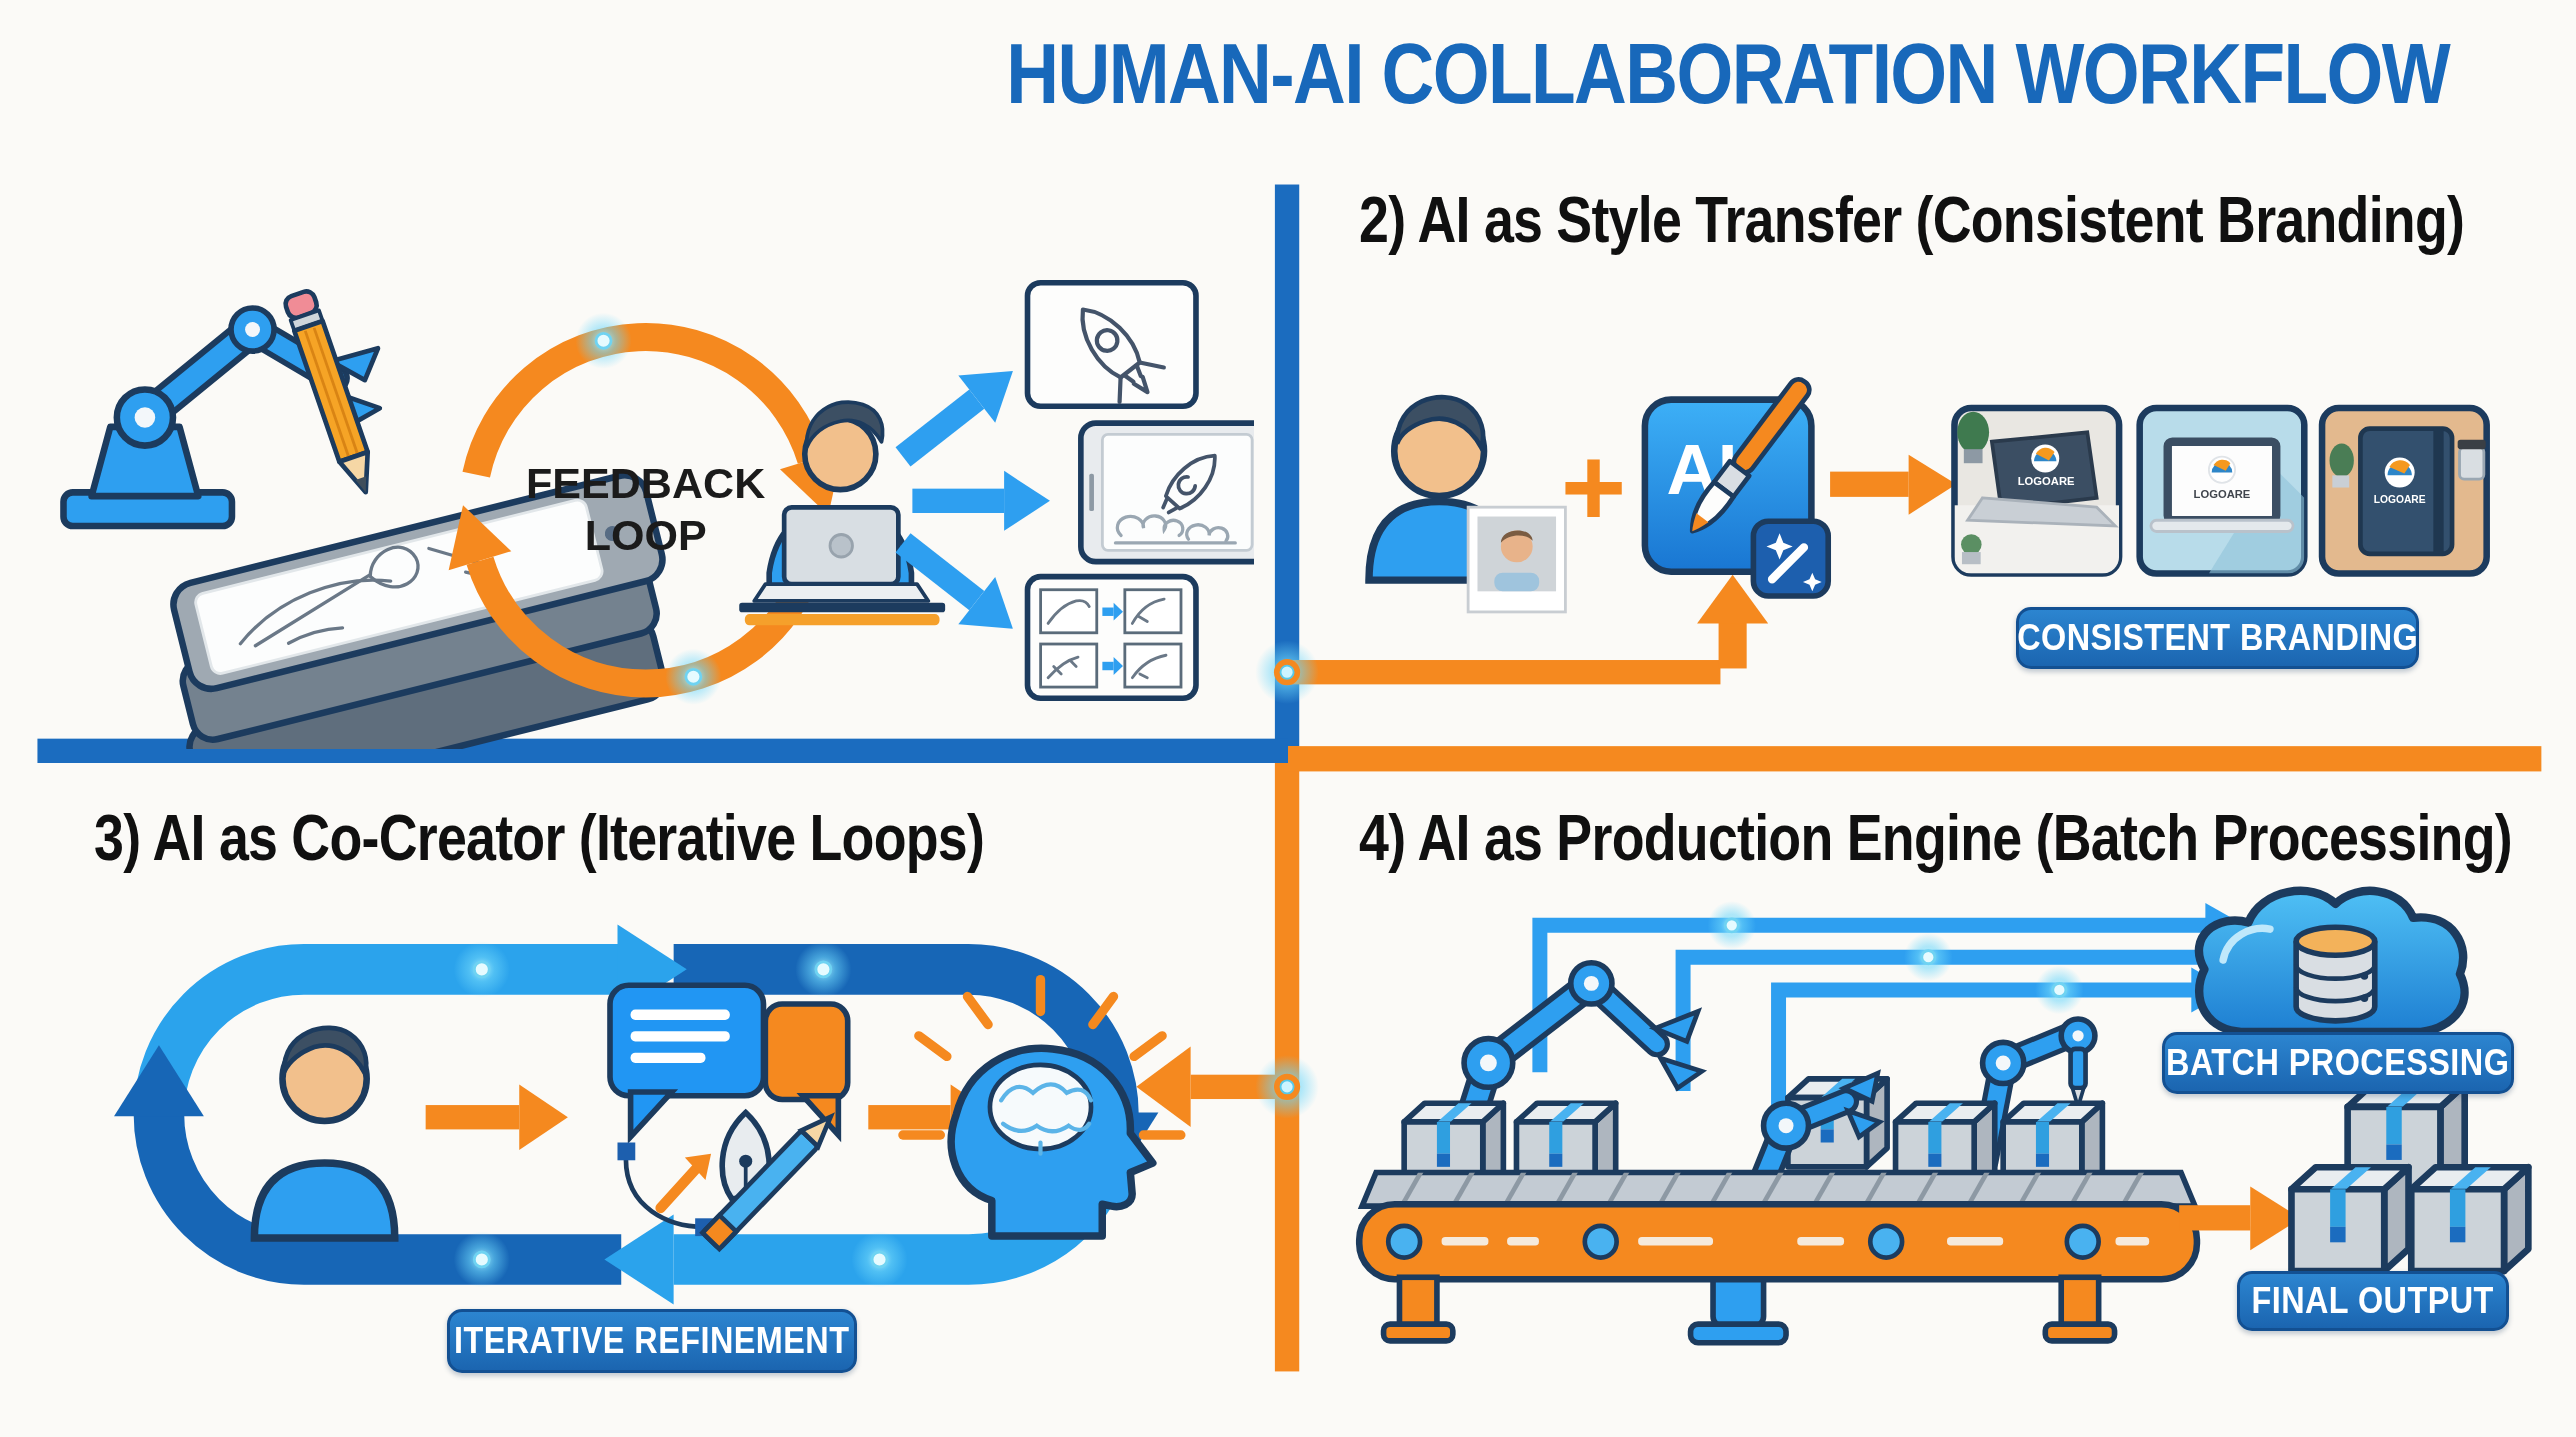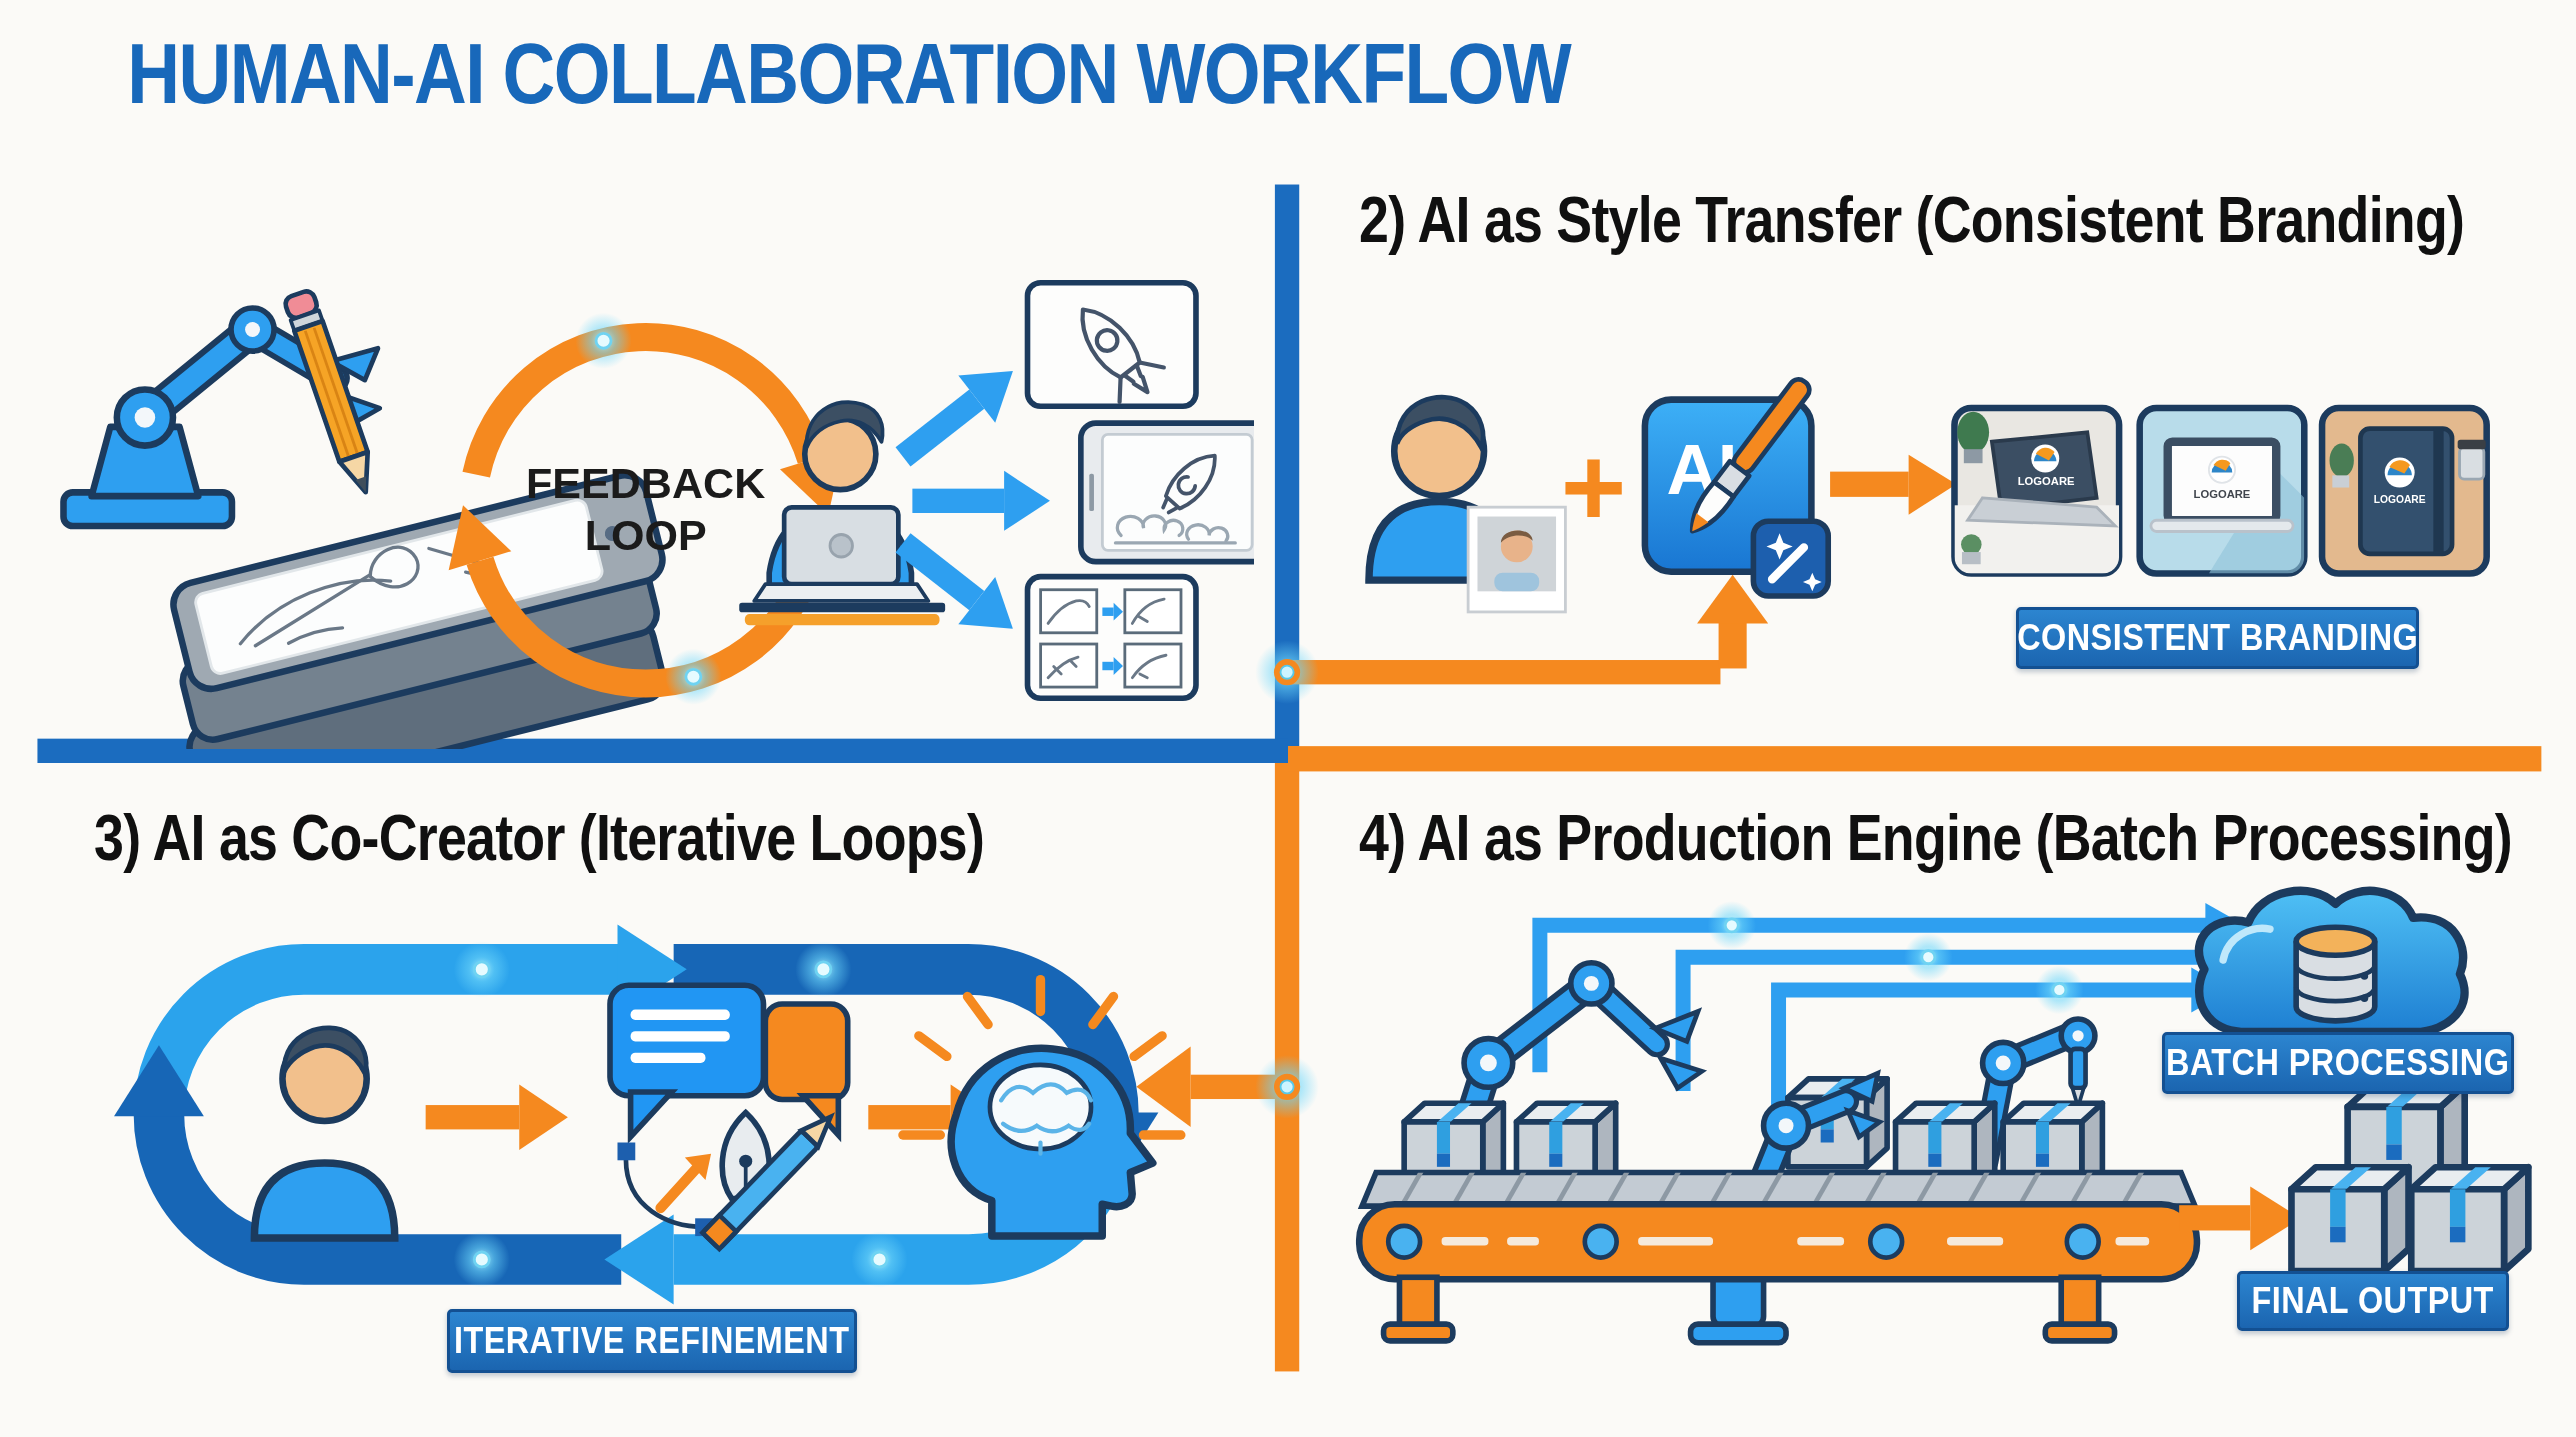--- a/index.html
+++ b/index.html
@@ -1,27 +1,27 @@
 <!DOCTYPE html>
 <html style="font-size:15px"><head>
 <meta charset="utf-8">
 <style>
   html,body{margin:0;padding:0;background:#e8e8e8;}
   .canvas{position:relative;width:2576px;height:1438px;background:#fbfaf7;overflow:hidden;
           font-family:"Liberation Sans", sans-serif;}
   .layer{position:absolute;}
-  .title-wrap{position:absolute;left:0;right:0;top:24px;text-align:left;}
+  .title-wrap{position:absolute;left:0;right:0;top:24px;text-align:right;}
   .title-wrap span{display:inline-block;font-size:86px;font-weight:700;color:#1868ba;
           letter-spacing:-1.9px;transform:scaleX(.85);transform-origin:center;white-space:nowrap;}
   .qheading{position:absolute;white-space:nowrap;}
   .qheading span{display:inline-block;font-size:64px;font-weight:700;color:#101010;
           letter-spacing:-0.9px;transform:scaleX(.84);transform-origin:left center;white-space:nowrap;}
   .badge{position:absolute;display:flex;align-items:center;justify-content:center;
           background:linear-gradient(180deg,#2c85d0 0%,#1b65b0 100%);
-          border:3.7px solid #135092;border-radius:5px;box-shadow:0 2.8px 5.6px rgba(20,50,90,.25);}
+          border:3.7px solid #135092;border-radius:15px;box-shadow:0 2.8px 5.6px rgba(20,50,90,.25);}
   .badge span{color:#fff;font-weight:700;font-size:36px;letter-spacing:0.5px;
           transform:scaleX(.9);transform-origin:center;white-space:nowrap;}
   svg text{font-family:"Liberation Sans", sans-serif;}
 </style>
 </head>
 <body>
 
 <div class="canvas">
 
   <svg class="layer" style="left:0;top:0" width="2576" height="1438" viewBox="0 0 2752 1536">

